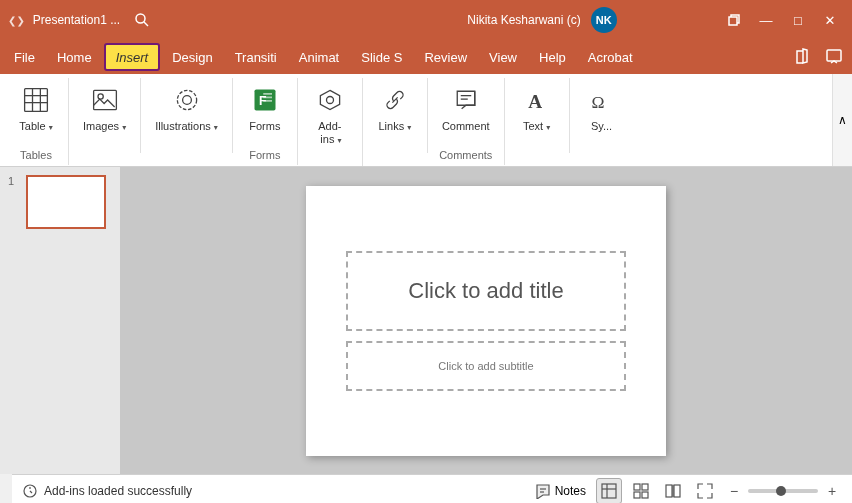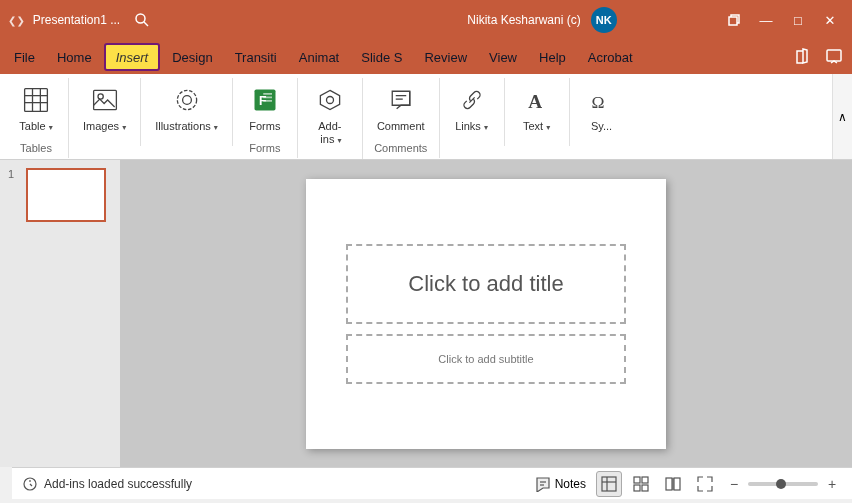--- a/index.html
+++ b/index.html
@@ -42,21 +42,21 @@
       align-items: center;
       padding: 0 4px;
       color: white;
       gap: 2px;
     }
     .menu-item {
       padding: 4px 10px;
       font-size: 13px;
       cursor: pointer;
       border-radius: 3px;
-      color: #0f172a;
+      color: #ffffff;
       height: 28px;
       display: flex; align-items: center;
     }
     .menu-item.active {
       background: #fde047;
       color: #333;
       border: 2px solid #701a75;
       font-weight: 500;
       font-style: italic;
     }
@@ -90,21 +90,21 @@
     }
     .ribbon-item-icon {
       width: 36px; height: 36px; display: flex; align-items: center; justify-content: center;
       font-size: 20px;
     }
     .ribbon-item-label {
       font-size: 11px; text-align: right; color: #333; margin-top: 2px; line-height: 1.2;
     }
     .ribbon-item-label-arrow { font-size: 8px; color: #555; }
     .ribbon-group-label {
-      font-size: 11px; color: #666; margin-top: 5px; padding-bottom: 2px;
+      font-size: 11px; color: #666; margin-top: 12px; padding-bottom: 2px;
     }
     .ribbon-collapse-btn {
       position: absolute; right: 0; bottom: 0; top: 0;
       width: 20px; display: flex; align-items: center; justify-content: center;
       cursor: pointer; background: #f5f5f5; border-left: 1px solid #e0e0e0;
     }
 
     
     .main-area {
       display: flex;
@@ -357,49 +357,49 @@
         </div>
         <div class="ribbon-item-label">Add-<br>ins <span class="ribbon-item-label-arrow">▾</span></div>
       </div>
     </div>
     <div class="ribbon-group-label"></div>
   </div>
 
   <div class="ribbon-group">
     <div class="ribbon-items">
       <div class="ribbon-item">
+        <div class="ribbon-item-icon icon-links">
+          <svg width="32" height="32" viewBox="0 0 32 32" fill="none" stroke="#444" stroke-width="1.5">
+            <path d="M13 19l6-6"></path>
+            <path d="M10 17l-2 2a4 4 0 005.66 5.66l4-4a4 4 0 000-5.66"></path>
+            <path d="M22 15l2-2a4 4 0 00-5.66-5.66l-4 4a4 4 0 000 5.66"></path>
+          </svg>
+        </div>
+        <div class="ribbon-item-label">Links <span class="ribbon-item-label-arrow">▾</span></div>
+      </div>
+    </div>
+    <div class="ribbon-group-label"></div>
+  </div>
+
+  <div class="ribbon-group">
+    <div class="ribbon-items">
+      <div class="ribbon-item">
         <div class="ribbon-item-icon icon-comment">
           <svg width="32" height="32" viewBox="0 0 32 32" fill="none" stroke="#444" stroke-width="1.5">
             <path d="M6 6h20v16H6z"></path>
             <path d="M11 26l5-4h10V6"></path>
             <line x1="10" y1="11" x2="22" y2="11"></line>
             <line x1="10" y1="15" x2="18" y2="15"></line>
             <line x1="15" y1="6" x2="15" y2="6" stroke="#2a8a3e" stroke-width="3"></line>
           </svg>
         </div>
         <div class="ribbon-item-label">Comment</div>
       </div>
     </div>
     <div class="ribbon-group-label">Comments</div>
-  </div>
-
-  <div class="ribbon-group">
-    <div class="ribbon-items">
-      <div class="ribbon-item">
-        <div class="ribbon-item-icon icon-links">
-          <svg width="32" height="32" viewBox="0 0 32 32" fill="none" stroke="#444" stroke-width="1.5">
-            <path d="M13 19l6-6"></path>
-            <path d="M10 17l-2 2a4 4 0 005.66 5.66l4-4a4 4 0 000-5.66"></path>
-            <path d="M22 15l2-2a4 4 0 00-5.66-5.66l-4 4a4 4 0 000 5.66"></path>
-          </svg>
-        </div>
-        <div class="ribbon-item-label">Links <span class="ribbon-item-label-arrow">▾</span></div>
-      </div>
-    </div>
-    <div class="ribbon-group-label"></div>
   </div>
 
   <div class="ribbon-group">
     <div class="ribbon-items">
       <div class="ribbon-item">
         <div class="ribbon-item-icon icon-text">
           <svg width="32" height="32" viewBox="0 0 32 32" fill="none" stroke="#444" stroke-width="1.5">
             <text x="6" y="25" font-size="22" fill="#444" stroke="none" font-family="serif" font-weight="bold">A</text>
           </svg>
         </div>

